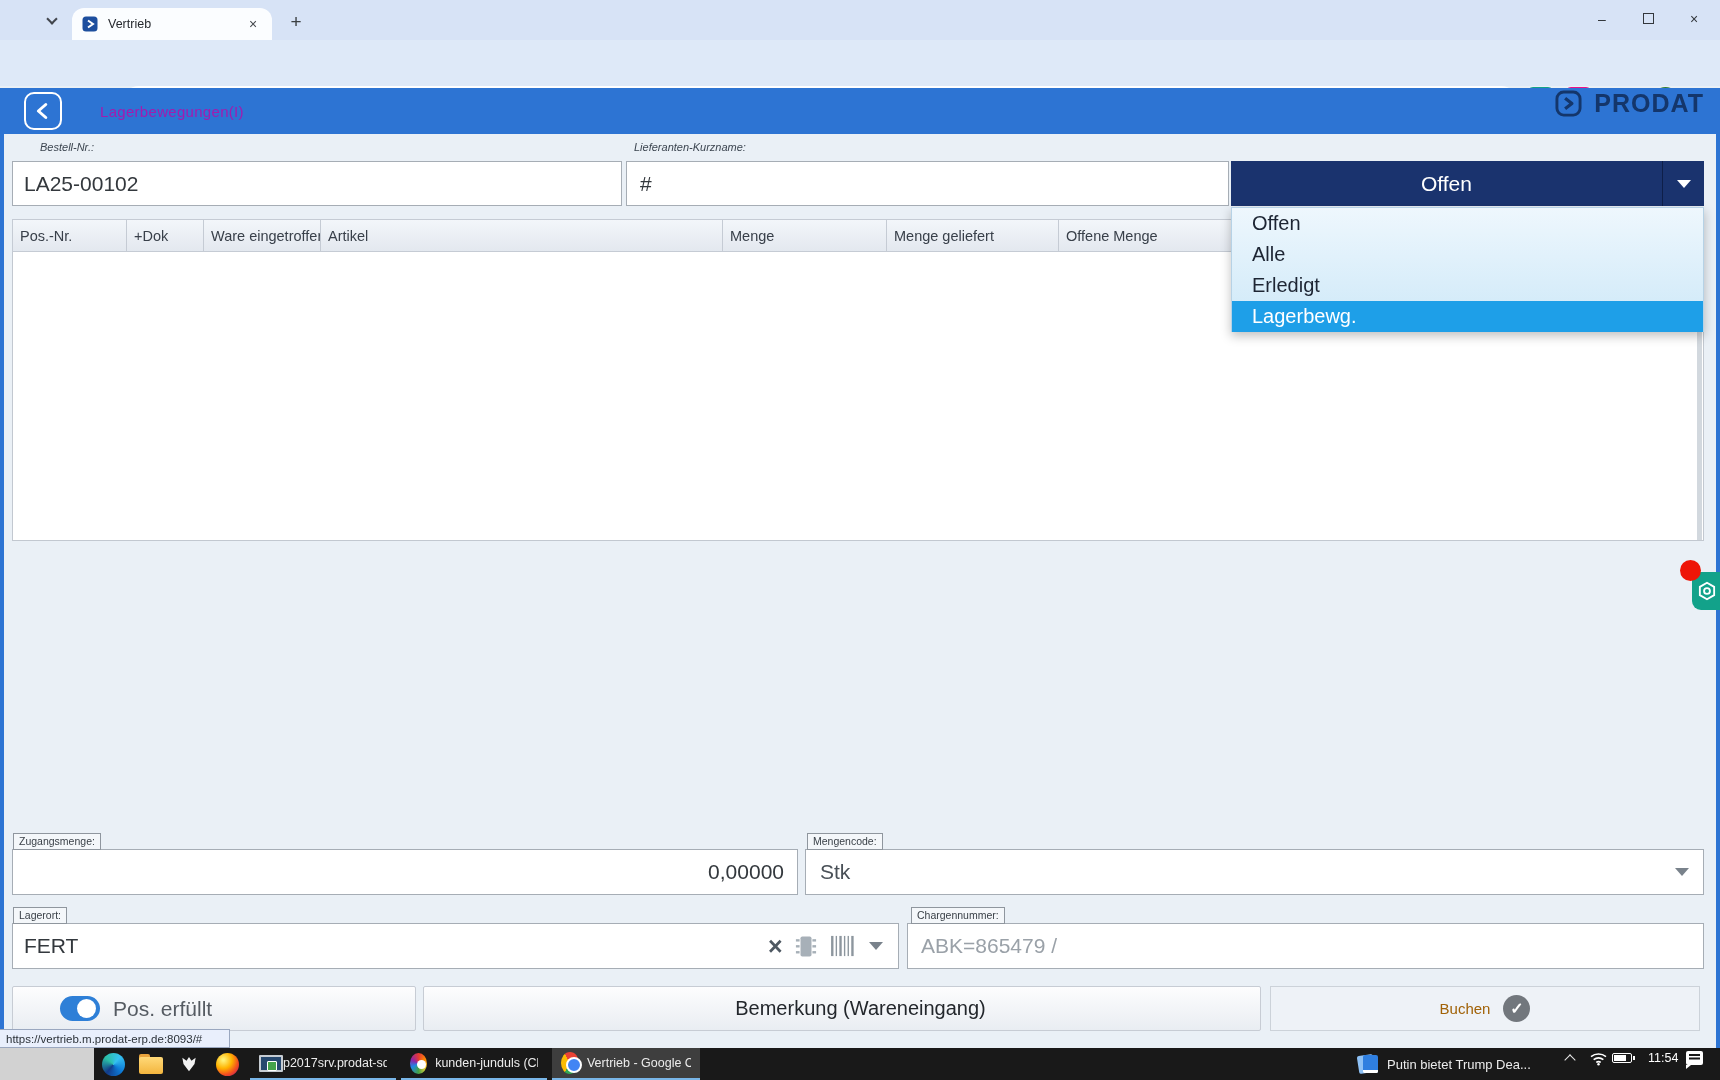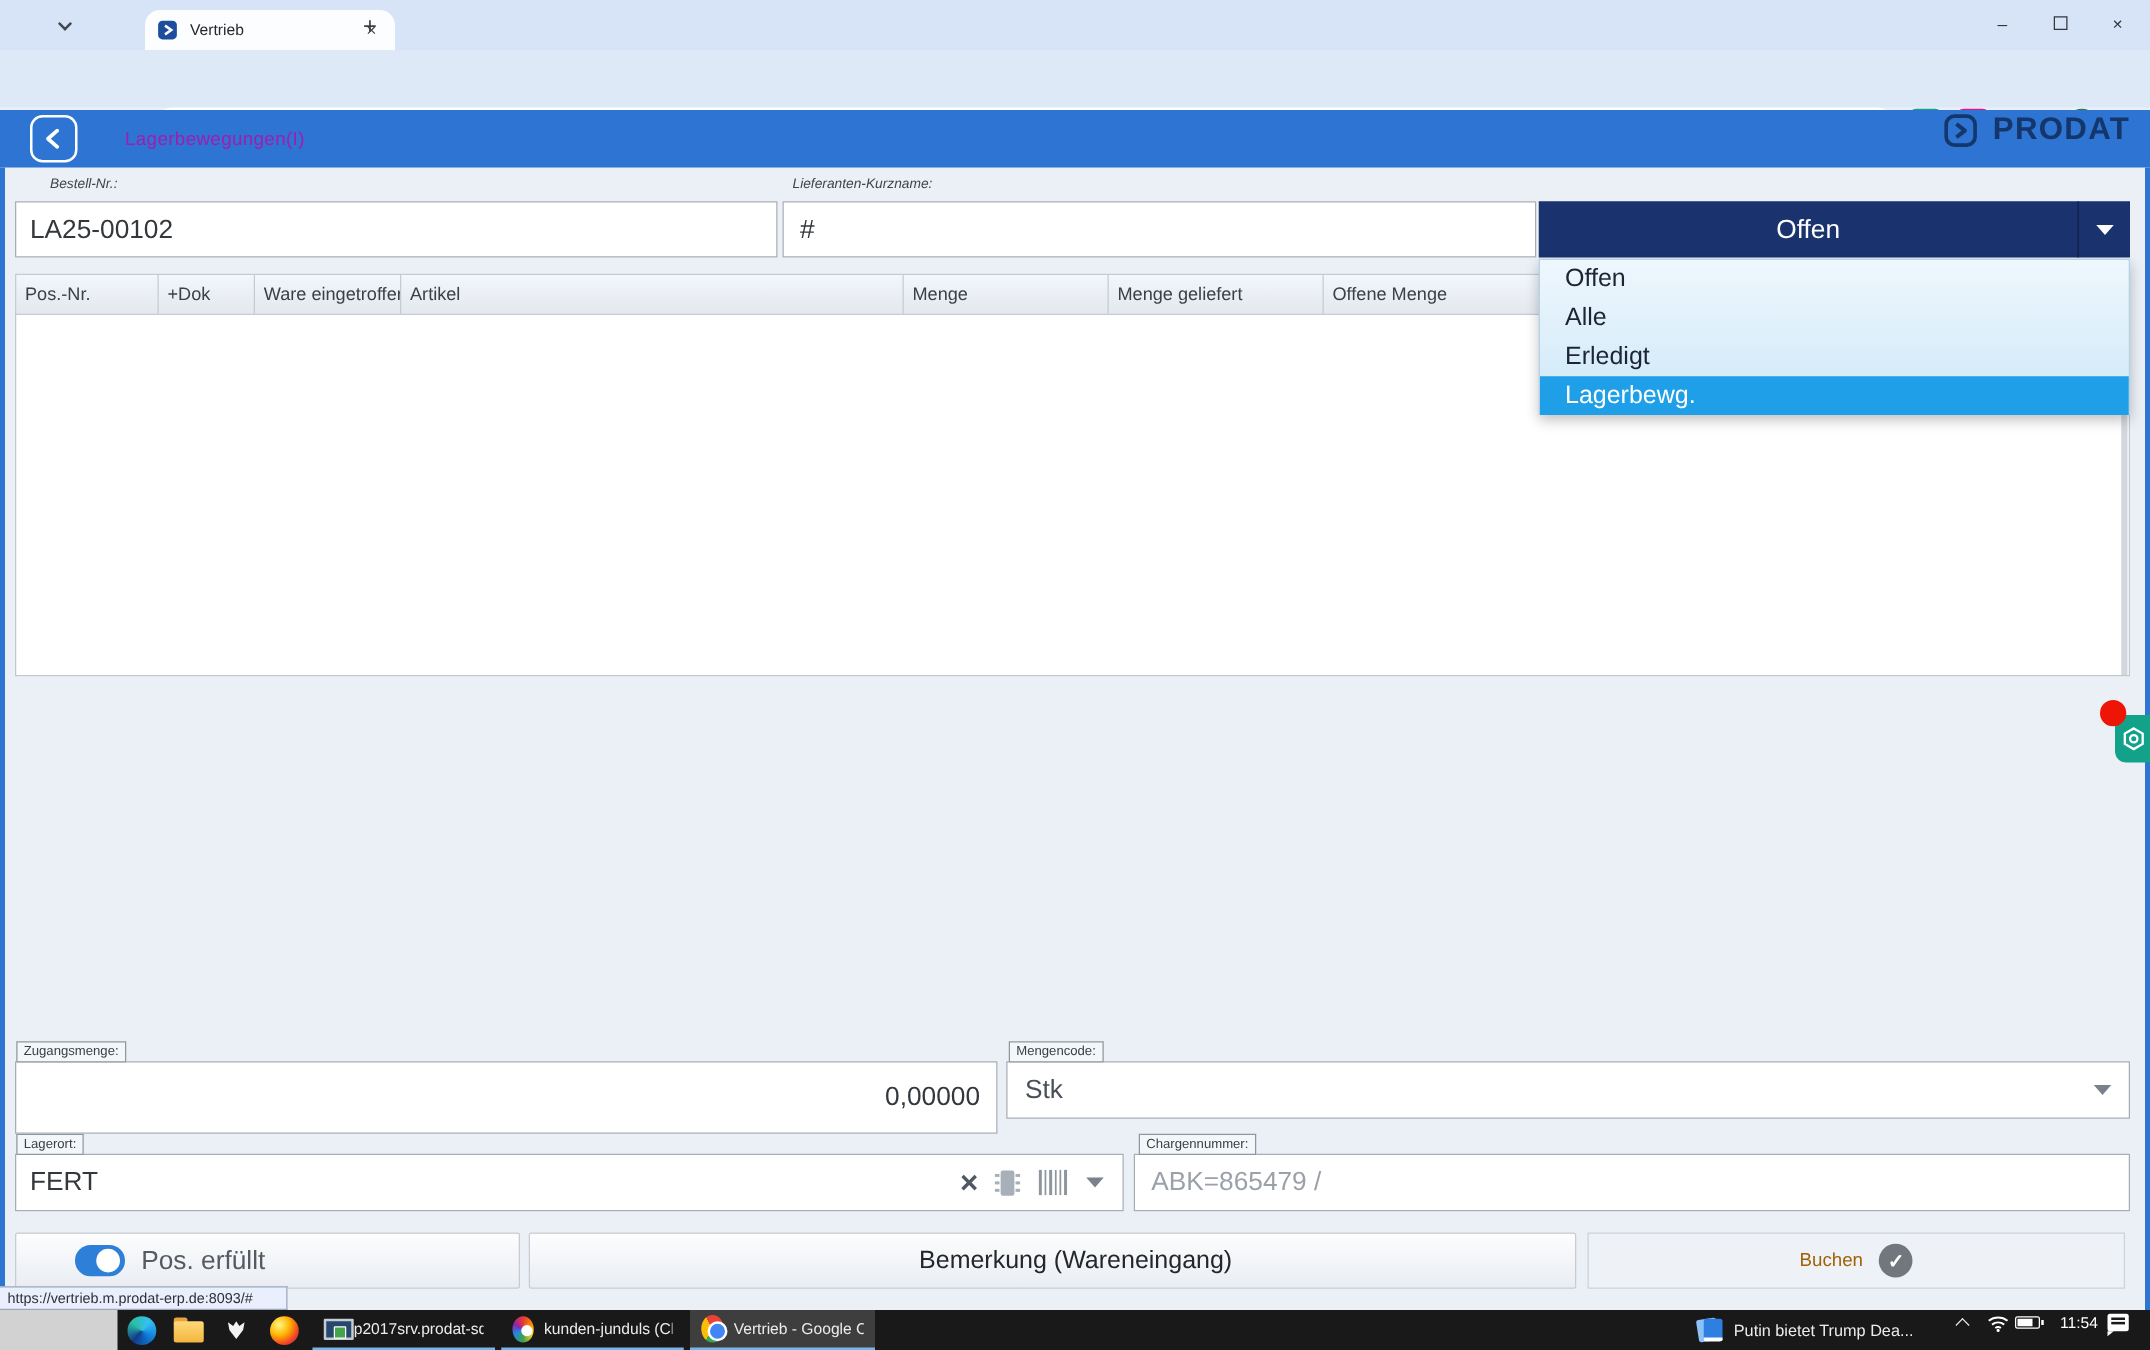--- a/index.html
+++ b/index.html
@@ -4,21 +4,21 @@
 <style>
   * { margin:0; padding:0; box-sizing:border-box; }
   html,body { width:1720px; height:1080px; overflow:hidden; }
   body { position:relative; font-family:"Liberation Sans", sans-serif; background:#eaf0f6; }
   .abs { position:absolute; }
 
   
   .tabstrip { left:0; top:0; width:1720px; height:40px; background:#d7e3f6; }
   .tab-search { left:40px; top:9px; width:24px; height:24px; border-radius:6px; display:flex; align-items:center; justify-content:center; }
   .chev-down { width:8px; height:8px; border-right:2px solid #42464d; border-bottom:2px solid #42464d; transform:rotate(45deg); margin-top:-4px; }
-  .tab { left:72px; top:8px; width:200px; height:32px; background:#fbfdff; border-radius:12px 12px 0 0; display:flex; align-items:center; padding:0 10px;margin-left:44px; }
+  .tab { left:72px; top:8px; width:200px; height:32px; background:#fbfdff; border-radius:12px 12px 0 0; display:flex; align-items:center; padding:0 10px; }
   .tab-title { font-size:12.5px; color:#26292e; margin-left:10px; flex:1; white-space:nowrap; overflow:hidden; }
   .tab-close { width:18px; height:18px; border-radius:50%; display:flex; align-items:center; justify-content:center; color:#44484e; font-size:14px; }
   .newtab-btn { left:284px; top:10px; width:24px; height:24px; color:#3c4043; font-size:19px; display:flex; align-items:center; justify-content:center; }
   .win-controls { right:8px; top:0; height:38px; display:flex; align-items:center; gap:26px; padding-right:8px; }
   .win-btn { width:20px; text-align:center; color:#33373c; font-size:14px; }
   .win-max { width:11px; height:11px; border:1.5px solid #33373c; display:inline-block; }
 
   .toolbar { left:0; top:40px; width:1720px; height:46px; background:#dee9f8; }
   .nav-btn { top:49px; width:30px; height:30px; display:flex; align-items:center; justify-content:center; font-size:18px; color:#3c4043; }
   .omnibox { left:122px; top:46px; width:1396px; height:34px; background:#ffffff; border-radius:17px; display:flex; align-items:center; }
@@ -31,21 +31,21 @@
   .toolbar-sep { left:1641px; top:52px; width:1px; height:22px; background:#aebdd6; }
   .avatar { left:1652px; top:47px; width:27px; height:27px; border-radius:50%; background:#2e7d32; color:#fff; font-size:13.5px; display:flex; align-items:center; justify-content:center; }
   .kebab { left:1690px; top:49px; width:24px; height:26px; color:#3c4043; font-size:16px; display:flex; align-items:center; justify-content:center; }
 
   
   .app-header { left:0; top:88px; width:1720px; height:46px; background:#2d74d3; }
   .app-side-l { left:0; top:134px; width:4px; height:914px; background:#2d74d3; }
   .app-side-r { left:1716px; top:134px; width:4px; height:914px; background:#2d74d3; }
   .back-btn { left:24px; top:92px; width:38px; height:38px; border:2.5px solid #fff; border-radius:10px; display:flex; align-items:center; justify-content:center; }
   .app-title { left:100px; top:88px; height:46px; display:flex; align-items:center; color:#a21caf; font-size:15px; letter-spacing:.3px; }
-  .logo { right:16px; top:88px; height:30px; display:flex; align-items:flex-end; gap:12px; }
+  .logo { right:16px; top:88px; height:30px; display:flex; align-items:center; gap:12px; }
   .logo-text { color:#14366b; font-size:25px; font-weight:bold; letter-spacing:1px; }
 
   
   .fld-label-i { font-style:italic; font-size:11px; color:#3c4550; }
   .inp { background:#fff; border:1px solid #a6adb5; font-size:21px; color:#33383d; display:flex; align-items:center; }
   .inp-bestell { left:12px; top:161px; width:610px; height:45px; padding-left:11px; }
   .inp-lief { left:626px; top:161px; width:603px; height:45px; padding-left:13px; }
 
   .dd-btn { left:1231px; top:161px; width:473px; height:45px; background:#1a336e; display:flex; }
   .dd-main { flex:1; display:flex; align-items:center; justify-content:center; color:#fff; font-size:21px; }
@@ -60,21 +60,21 @@
   .th { border-right:1px solid #c5cbd4; font-size:14.5px; color:#39404a; display:flex; align-items:center; padding-left:7px; overflow:hidden; white-space:nowrap; }
   .tbl-body { left:12px; top:252px; width:1692px; height:289px; background:#fff; border:1px solid #c2c8d0; border-top:none; z-index:4; }
   .tbl-scroll { left:1697px; top:253px; width:5px; height:287px; background:#d2d8de; z-index:6; }
 
   
   .edge-teal { left:1692px; top:572px; width:28px; height:38px; background:#12a28a; border-radius:9px 0 0 9px; display:flex; align-items:center; z-index:8; }
   .edge-dot { left:1680px; top:560px; width:21px; height:21px; border-radius:50%; background:#ee1507; z-index:9; }
 
   
   .lbl-box { font-size:10.5px; color:#3a4148; background:#f4f7fa; border:1px solid #8f969e; padding:1px 5px 2px 5px; z-index:12; white-space:nowrap; }
-  .inp-zug { left:12px; top:849px; width:786px; height:58px; justify-content:flex-end; padding-right:13px; }
+  .inp-zug { left:12px; top:849px; width:786px; height:46px; justify-content:flex-end; padding-right:13px; }
   .sel-mc { left:805px; top:849px; width:899px; height:46px; padding-left:14px; color:#495057; }
   .tri-down-g { width:0; height:0; border-left:7px solid transparent; border-right:7px solid transparent; border-top:8px solid #79828b; }
   .inp-lag { left:12px; top:923px; width:887px; height:46px; padding-left:11px; }
   .lag-icons { left:768px; top:923px; height:46px; display:flex; align-items:center; gap:12px; z-index:12; }
   .clear-x { font-size:25px; font-weight:bold; color:#4e5862; line-height:1; }
   .inp-chg { left:907px; top:923px; width:797px; height:46px; padding-left:13px; color:#9aa1a8; }
 
   
   .panel { background:linear-gradient(#fdfdfe,#e9edf2); border:1px solid #c7ccd4; border-radius:2px;padding-left:37px; }
   .pos-panel { left:12px; top:986px; width:404px; height:45px; display:flex; align-items:center; }

